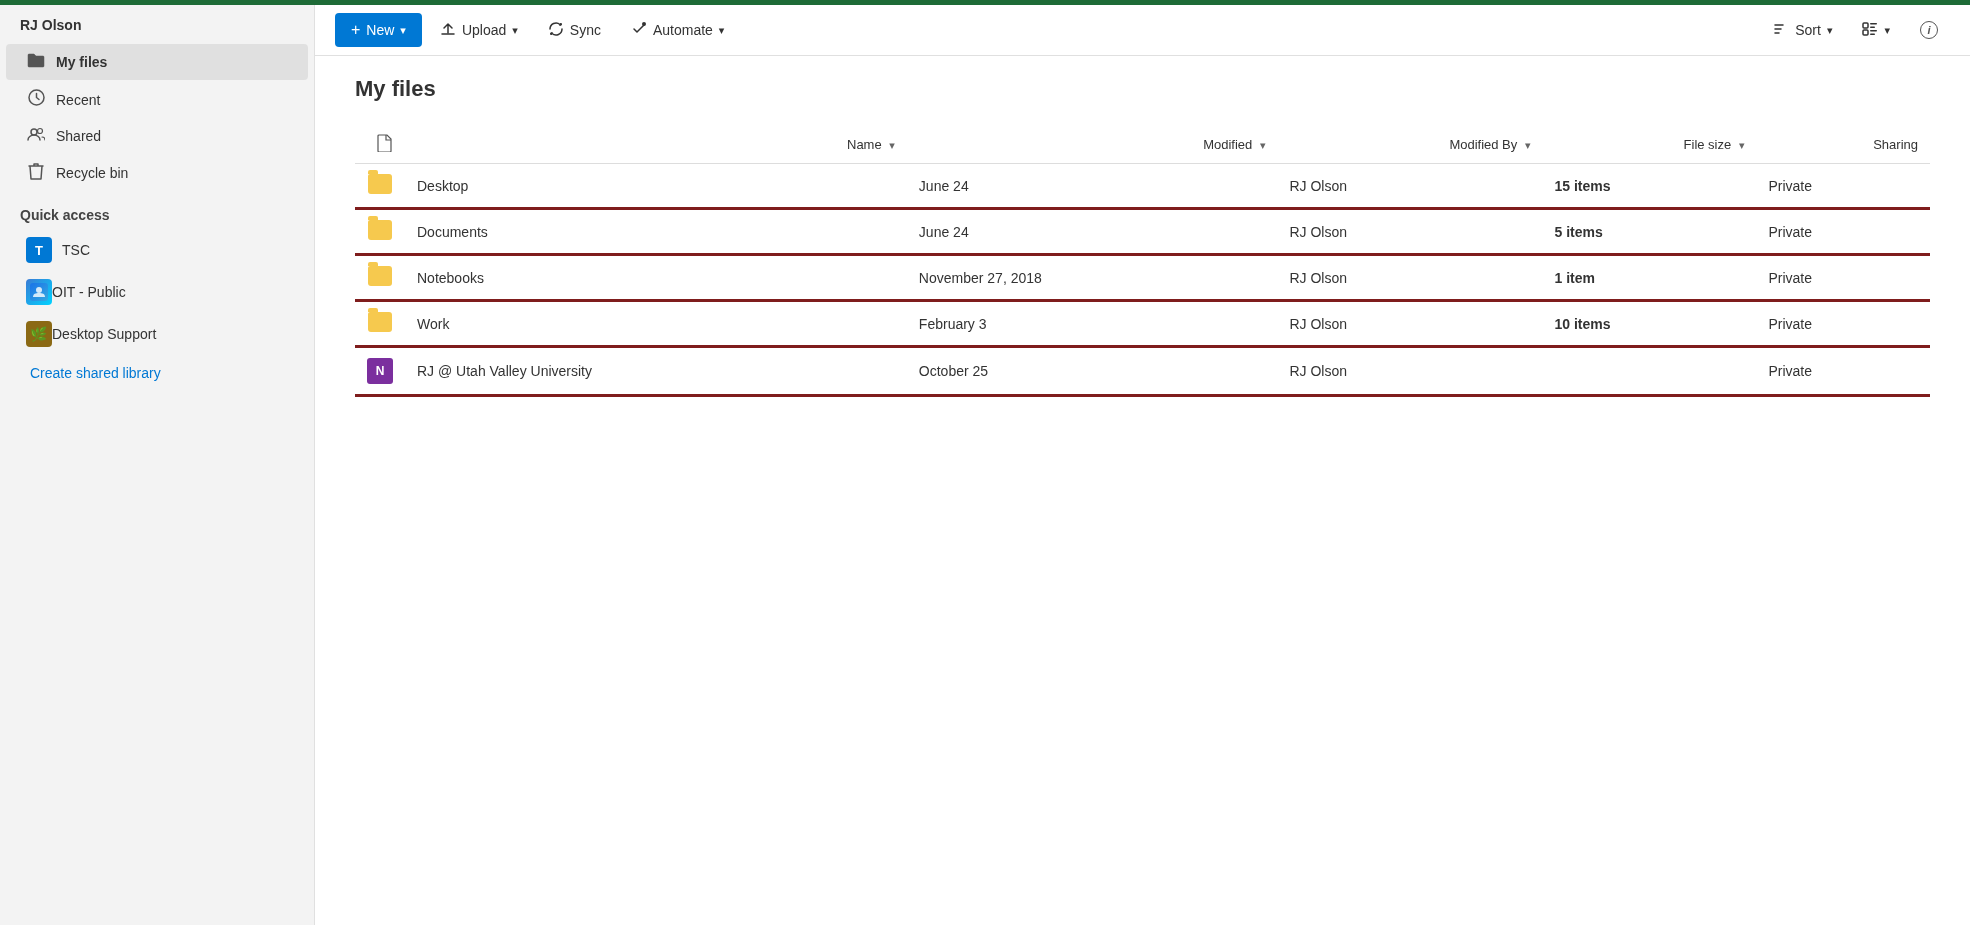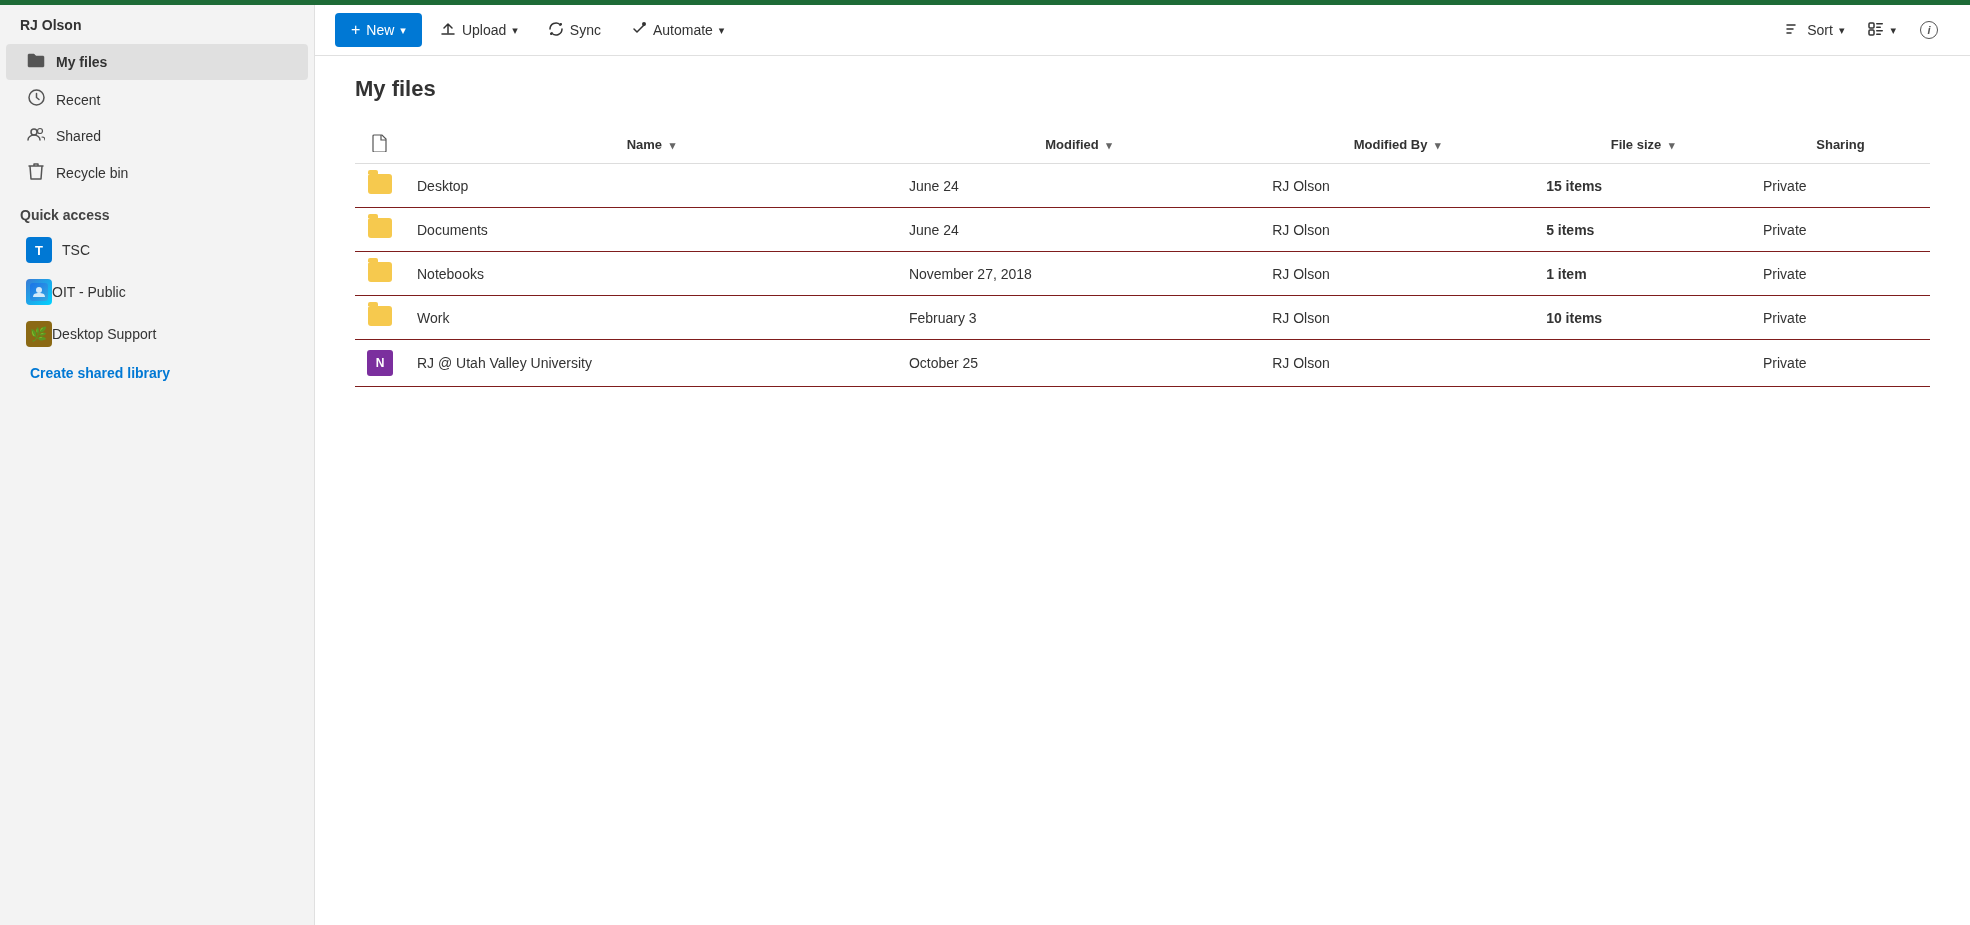--- a/index.html
+++ b/index.html
@@ -97,21 +97,21 @@
       flex-shrink: 0;
     }
 
     .qa-avatar.tsc { background: #0078d4; }
 
     .create-shared {
       padding: 10px 20px 10px 30px;
       color: #0078d4;
       cursor: pointer;
       font-size: 14px;
-      font-weight: 700;
+      font-weight: 400;
     }
 
     
     .main-content {
       flex: 1;
       display: flex;
       flex-direction: column;
       overflow: hidden;
     }
 
@@ -149,20 +149,21 @@
       display: flex;
       align-items: center;
       gap: 6px;
       border-radius: 4px;
     }
 
     .toolbar-right {
       margin-left: auto;
       display: flex;
       align-items: center;
+      gap: 6px;
     }
 
     
     .file-area {
       flex: 1;
       overflow-y: auto;
       padding: 20px 40px;
     }
 
     .page-title {
@@ -175,41 +176,41 @@
     .file-table {
       width: 100%;
       border-collapse: collapse;
     }
 
     .file-table thead tr {
       border-bottom: 1px solid #ddd;
     }
 
     .file-table th {
-      text-align: center;
+      text-align: right;
       padding: 8px 12px;
       font-size: 13px;
-      font-weight: 700;
+      font-weight: 400;
       color: #333;
       cursor: pointer;
       white-space: nowrap;
     }
 
     .file-table th:first-child {
       width: 40px;
     }
 
     .file-table th .sort-arrow {
       font-size: 11px;
       margin-left: 4px;
       color: #666;
     }
 
     .file-table tbody tr {
-      border-bottom: 1px solid #7f1d1d;
+      border-bottom: 3px solid #7f1d1d;
       cursor: pointer;
     }
 
     .file-table td {
       padding: 10px 12px;
       font-size: 14px;
       color: #333;
       vertical-align: middle;
     }
 

